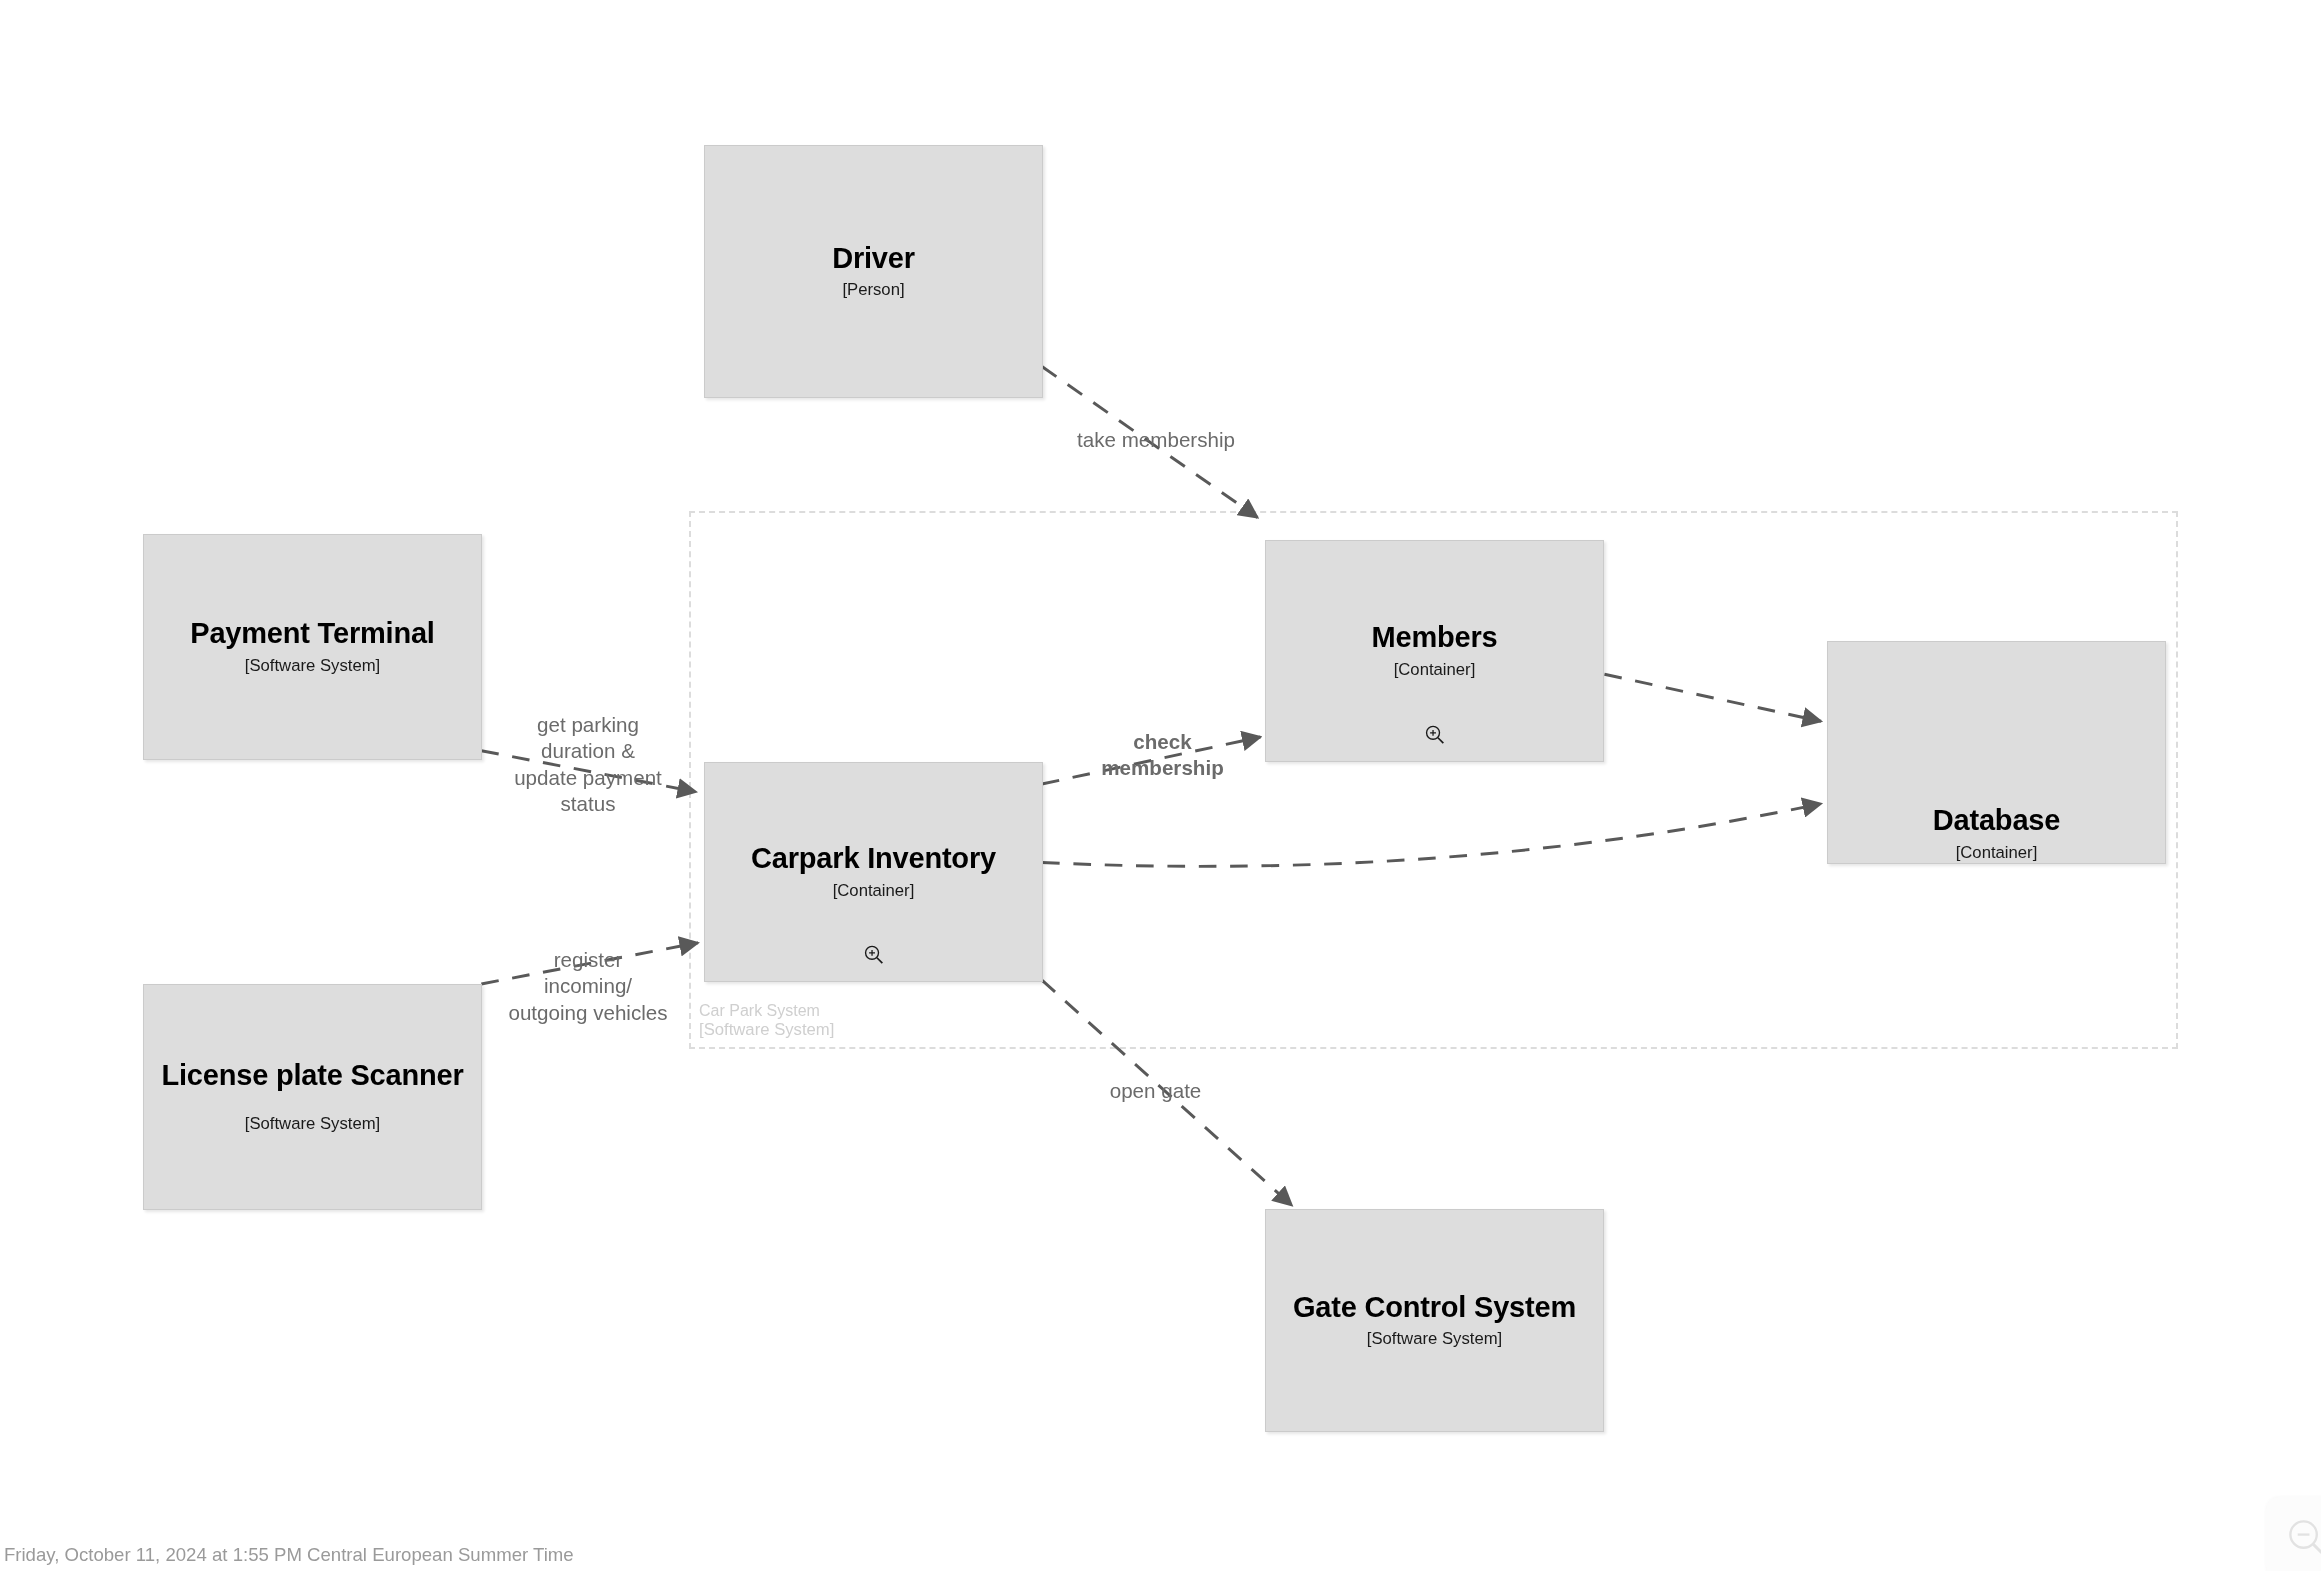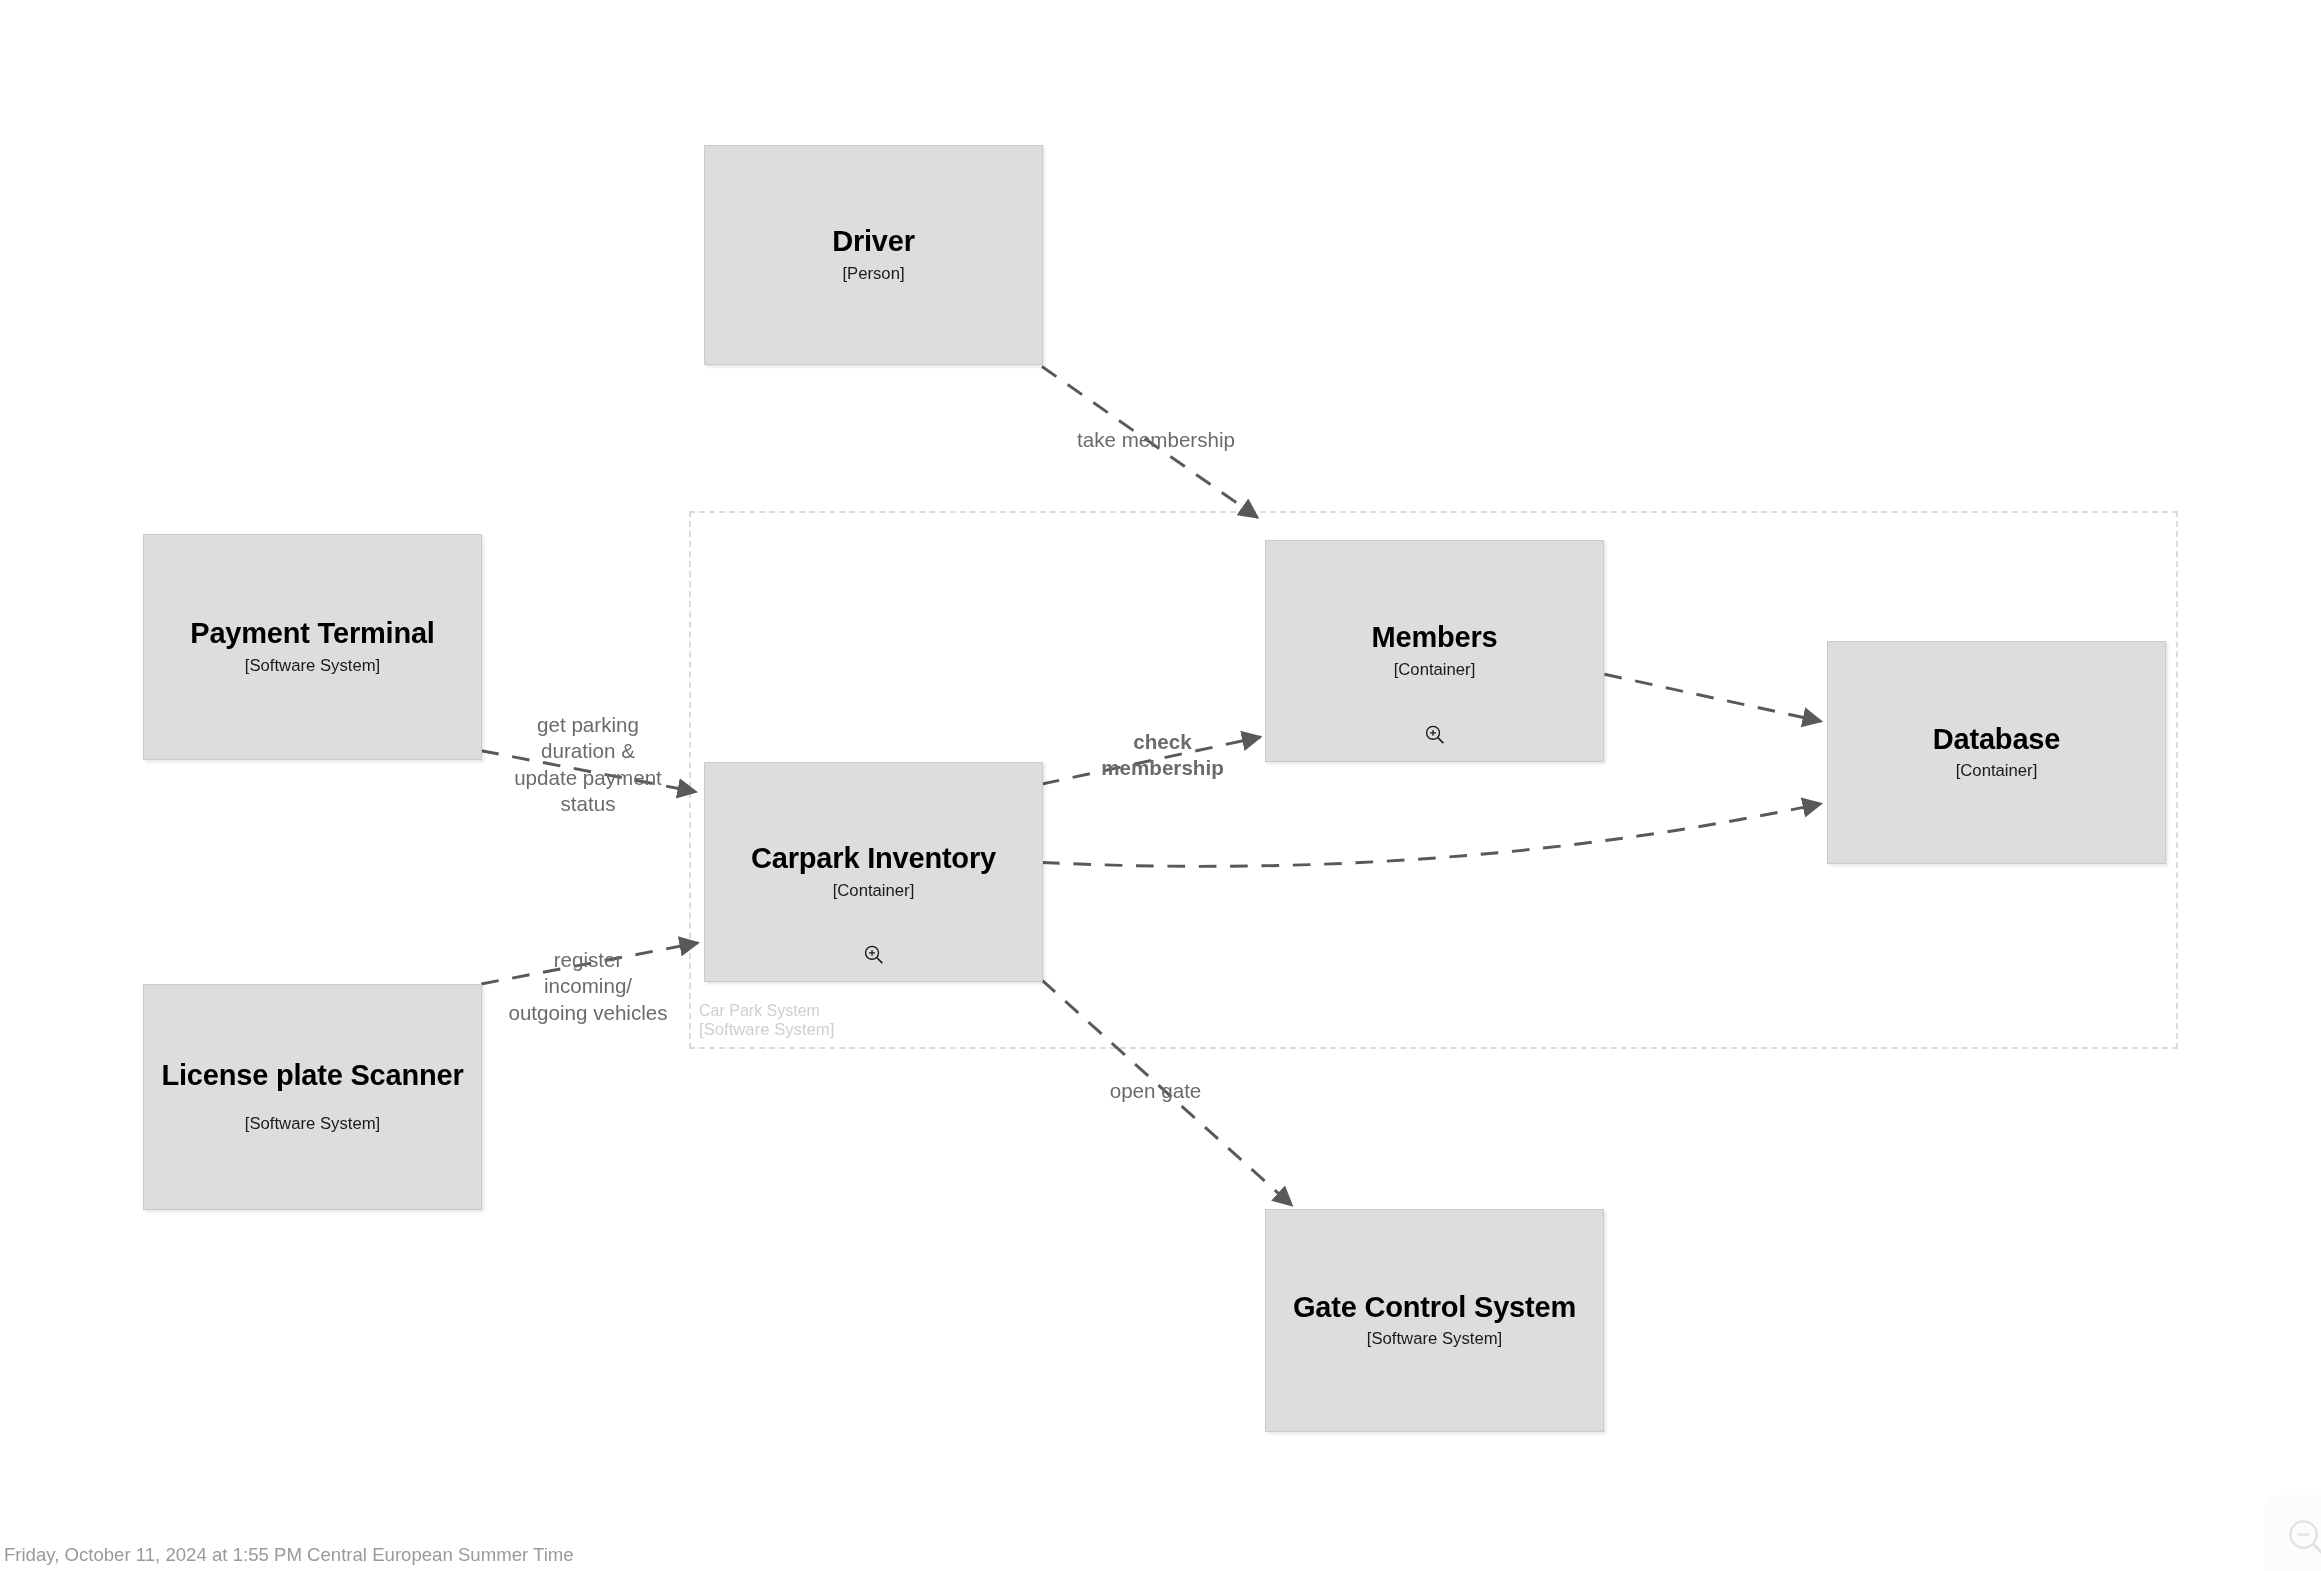--- a/index.html
+++ b/index.html
@@ -112,21 +112,21 @@
 
     <path d="M 1063 800 L 1286 752" fill="none" stroke="#595959" stroke-width="3" stroke-dasharray="18 14" marker-end="url(#arrow)"></path>
 
     <path d="M 1637 688 L 1858 736" fill="none" stroke="#595959" stroke-width="3" stroke-dasharray="18 14" marker-end="url(#arrow)"></path>
 
     <path d="M 1063 880 Q 1480 900 1858 820" fill="none" stroke="#595959" stroke-width="3" stroke-dasharray="18 14" marker-end="url(#arrow)"></path>
 
     <path d="M 1063 1000 L 1318 1230" fill="none" stroke="#595959" stroke-width="3" stroke-dasharray="18 14" marker-end="url(#arrow)"></path>
   </svg>
 
-  <div class="node" style="left:704px; top:145px; width:339px; height:220px;">
+  <div class="node" style="left:704px; top:145px; width:339px; height:253px;">
     <div class="n-name">Driver</div>
     <div class="n-type">[Person]</div>
   </div>
 
   <div class="node" style="left:143px; top:534px; width:339px; height:226px;">
     <div class="n-name">Payment Terminal</div>
     <div class="n-type">[Software System]</div>
   </div>
 
   <div class="node" style="left:143px; top:984px; width:339px; height:226px;gap:16px;">
@@ -153,21 +153,21 @@
     <span class="n-zoom">
       <svg width="21.6" height="21.6" viewBox="0 0 22 22" xmlns="http://www.w3.org/2000/svg">
         <circle cx="9" cy="9" r="6.6" fill="none" stroke="#1a1a1a" stroke-width="1.4"></circle>
         <line x1="9" y1="6" x2="9" y2="12" stroke="#1a1a1a" stroke-width="1.3"></line>
         <line x1="6" y1="9" x2="12" y2="9" stroke="#1a1a1a" stroke-width="1.3"></line>
         <line x1="14" y1="14" x2="19.5" y2="19.5" stroke="#1a1a1a" stroke-width="1.7"></line>
       </svg>
     </span>
   </div>
 
-  <div class="node" style="left:1827px; top:641px; width:339px; height:223px;">
+  <div class="node" style="left:1827px; top:641px; width:339px; height:223px;justify-content:flex-end;">
     <div class="n-name">Database</div>
     <div class="n-type">[Container]</div>
   </div>
 
   <div class="node" style="left:1265px; top:1209px; width:339px; height:223px;">
     <div class="n-name">Gate Control System</div>
     <div class="n-type">[Software System]</div>
   </div>
 
   <div class="edge-label" style="left:1019px; top:427px; width:274px;">take membership</div>

